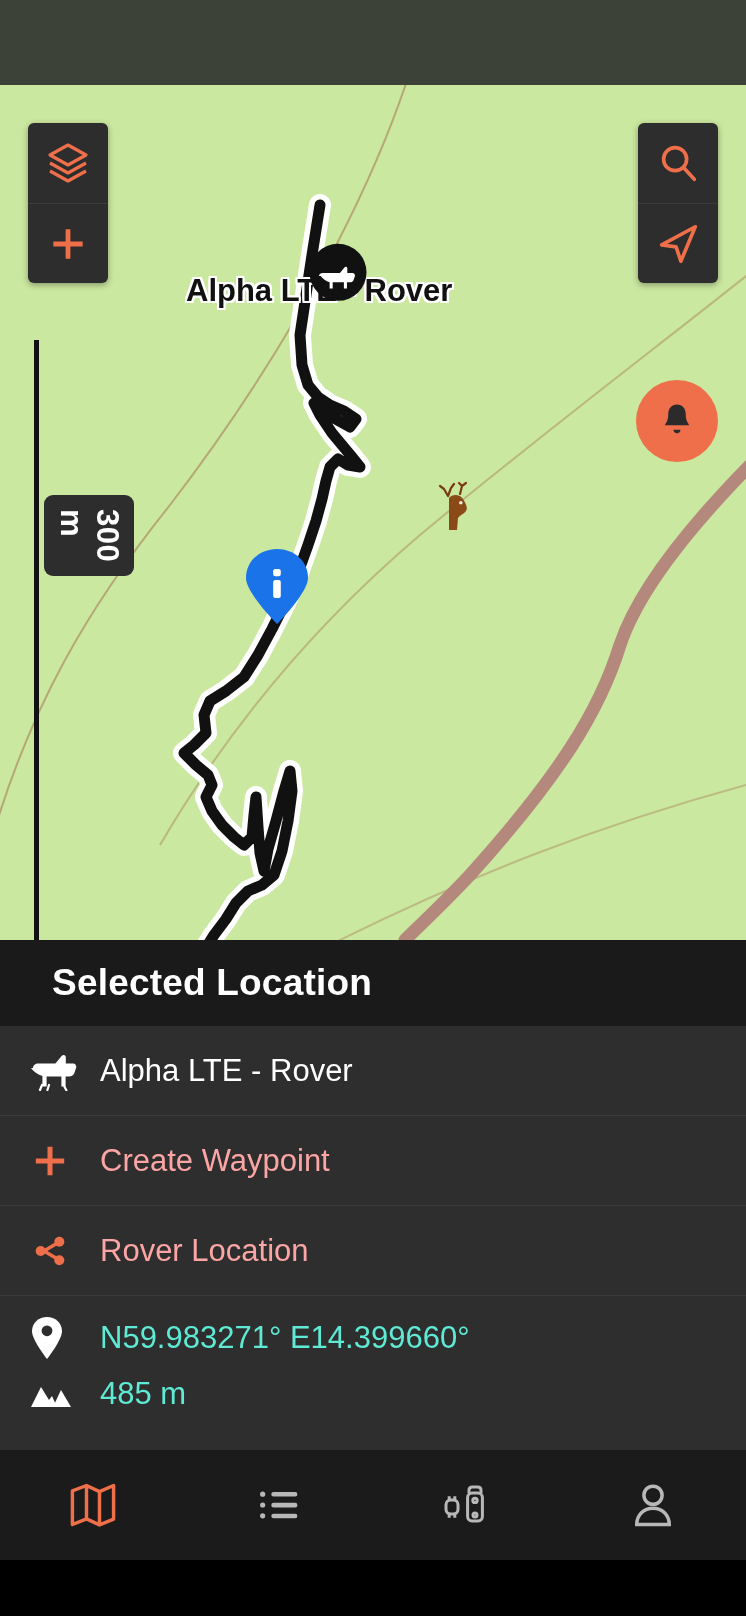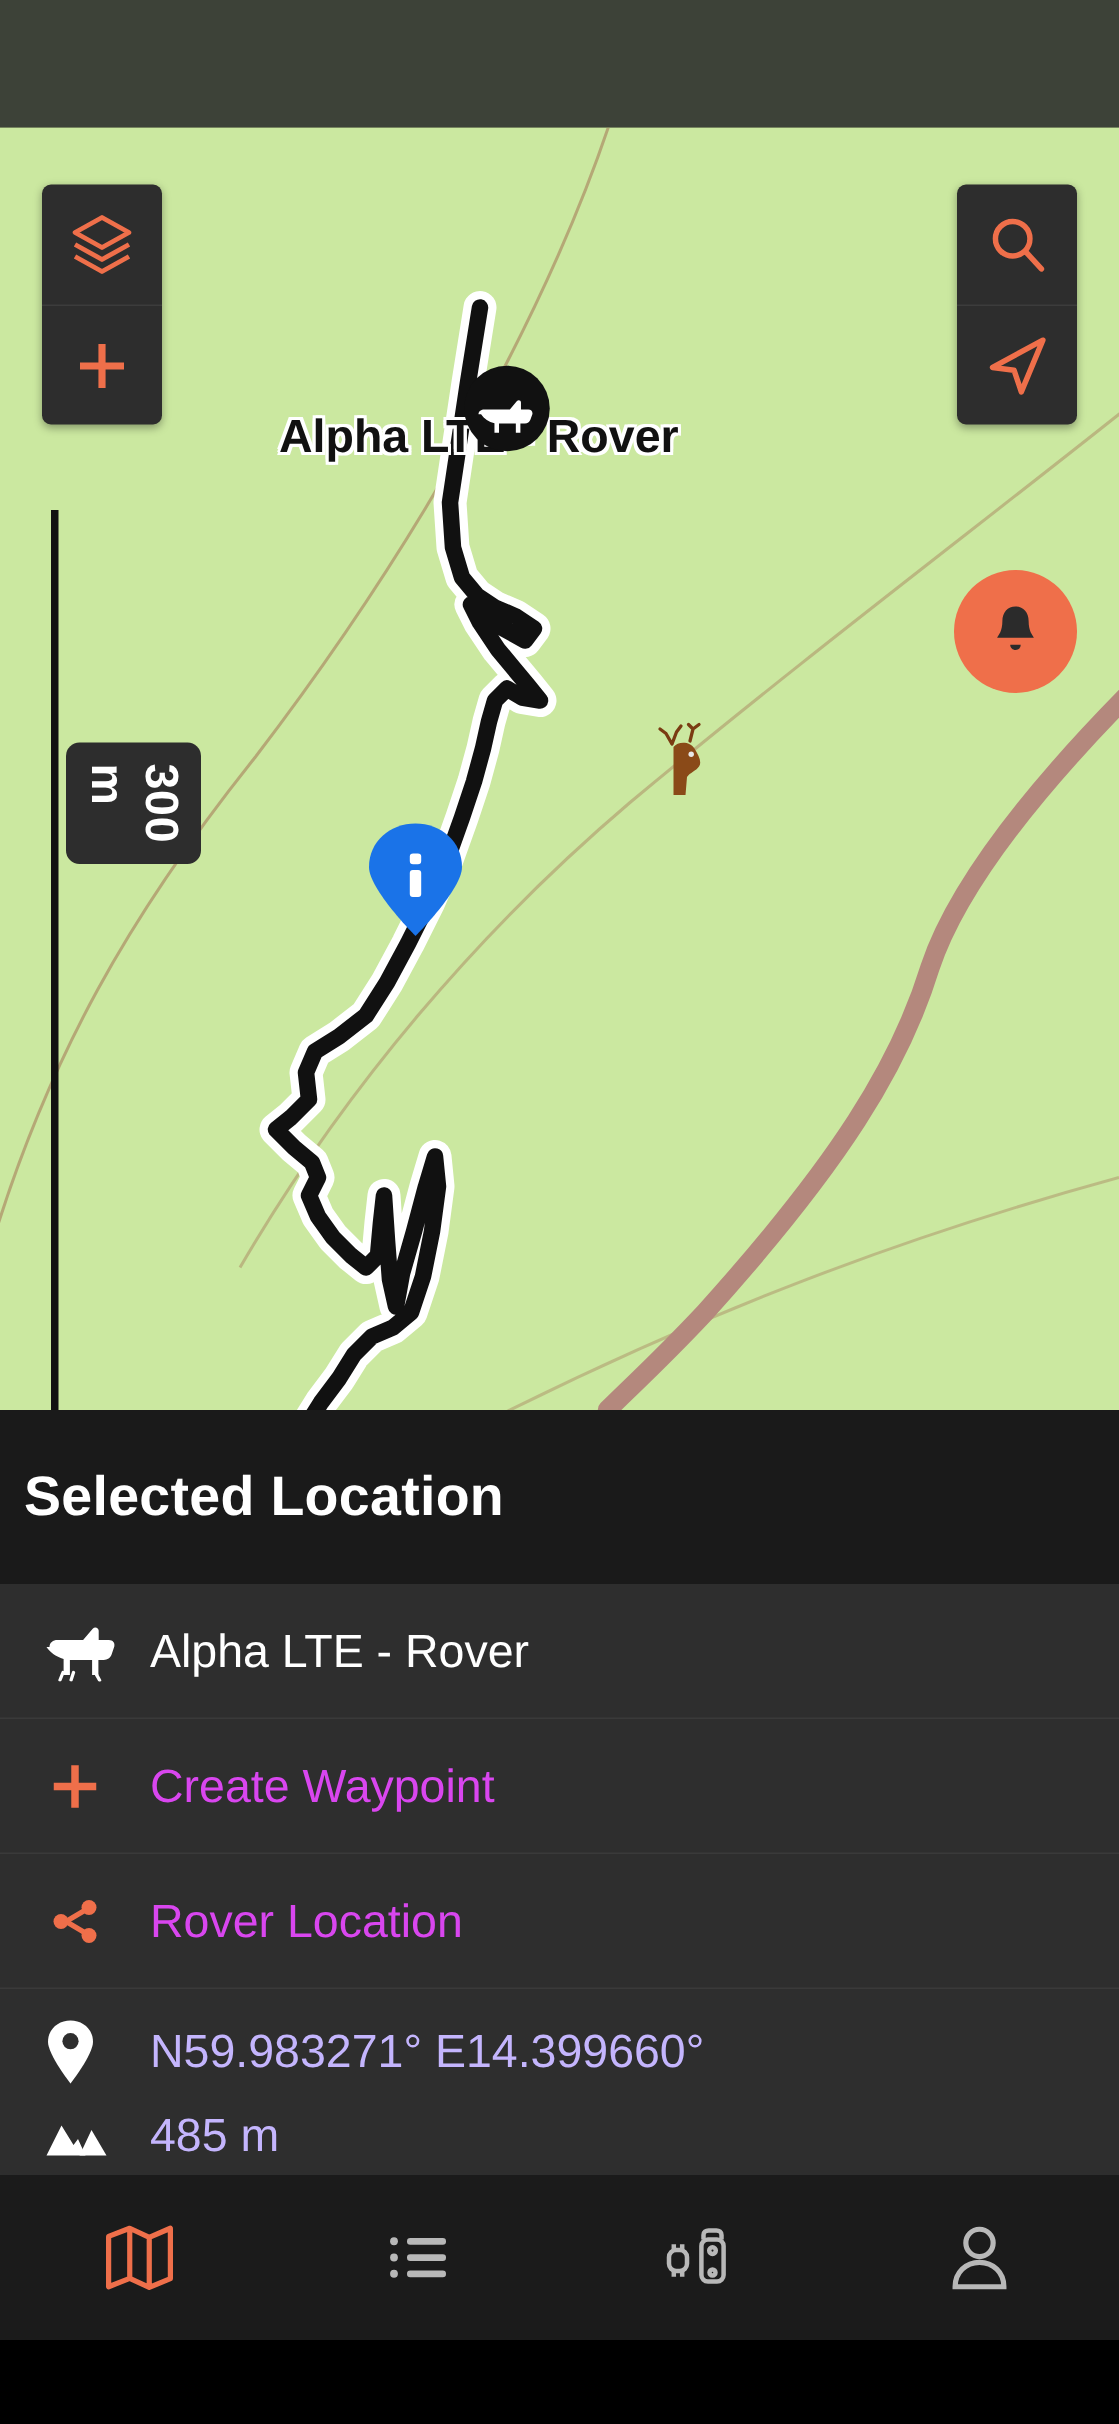--- a/index.html
+++ b/index.html
@@ -69,42 +69,42 @@
   .dog-marker{ position:absolute; left:300px; top:155px; width:76px; height:76px; cursor:pointer; }
   .info-pin{ position:absolute; left:244px; top:462px; width:66px; height:78px; cursor:pointer; }
   .deer-marker{ position:absolute; left:432px; top:395px; width:48px; height:52px; cursor:pointer; }
 
   
   .panel{
     position:absolute; left:0; top:940px; width:746px; bottom:0;
     background:#2e2e2e;
   }
   .panel-header{
-    height:116px; background:#1a1a1a;
+    height:86px; background:#1a1a1a;
     display:flex; align-items:center;
-    padding:0 16px;
+    padding:0 52px;
   }
   .panel-header h1{
     color:#fff; font-size:37px; font-weight:700; letter-spacing:.2px;
   }
   .row{
     height:90px; display:flex; align-items:center;
     padding:0 30px; background:#2e2e2e;
     border-bottom:1px solid #3a3a3a; cursor:pointer;
   }
   .row .ico{ width:70px; display:flex; align-items:center; justify-content:flex-start; flex:0 0 70px; }
   .row .txt{ font-size:31px; color:#fff; }
-  .row.action .txt{ color:#d946ef; }
+  .row.action .txt{ color:#fca5a5; }
 
   .meta{
     background:#2e2e2e; padding:14px 30px 8px 30px;
   }
   .meta-line{ display:flex; align-items:center; height:56px; }
   .meta-line .ico{ width:70px; flex:0 0 70px; display:flex; align-items:center; }
-  .meta-line .txt{ font-size:31px; color:#c4b5fd; }
+  .meta-line .txt{ font-size:31px; color:#5eead4; }
 
   
   .bottomnav{
     position:absolute; left:0; bottom:56px; width:746px; height:110px;
     background:#1b1b1b; display:flex; align-items:center;
   }
   .navitem{
     flex:1; height:110px; display:flex; align-items:center; justify-content:center; cursor:pointer;
   }
   .homebar{ position:absolute; left:0; bottom:0; width:746px; height:56px; background:#000; }

